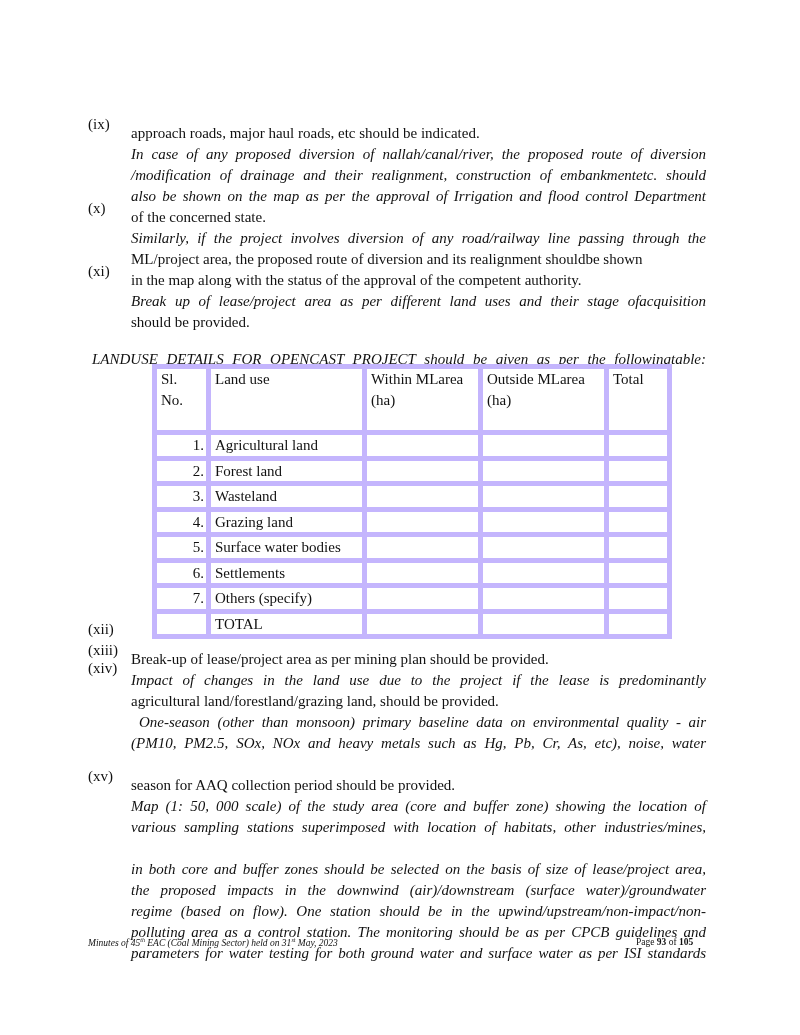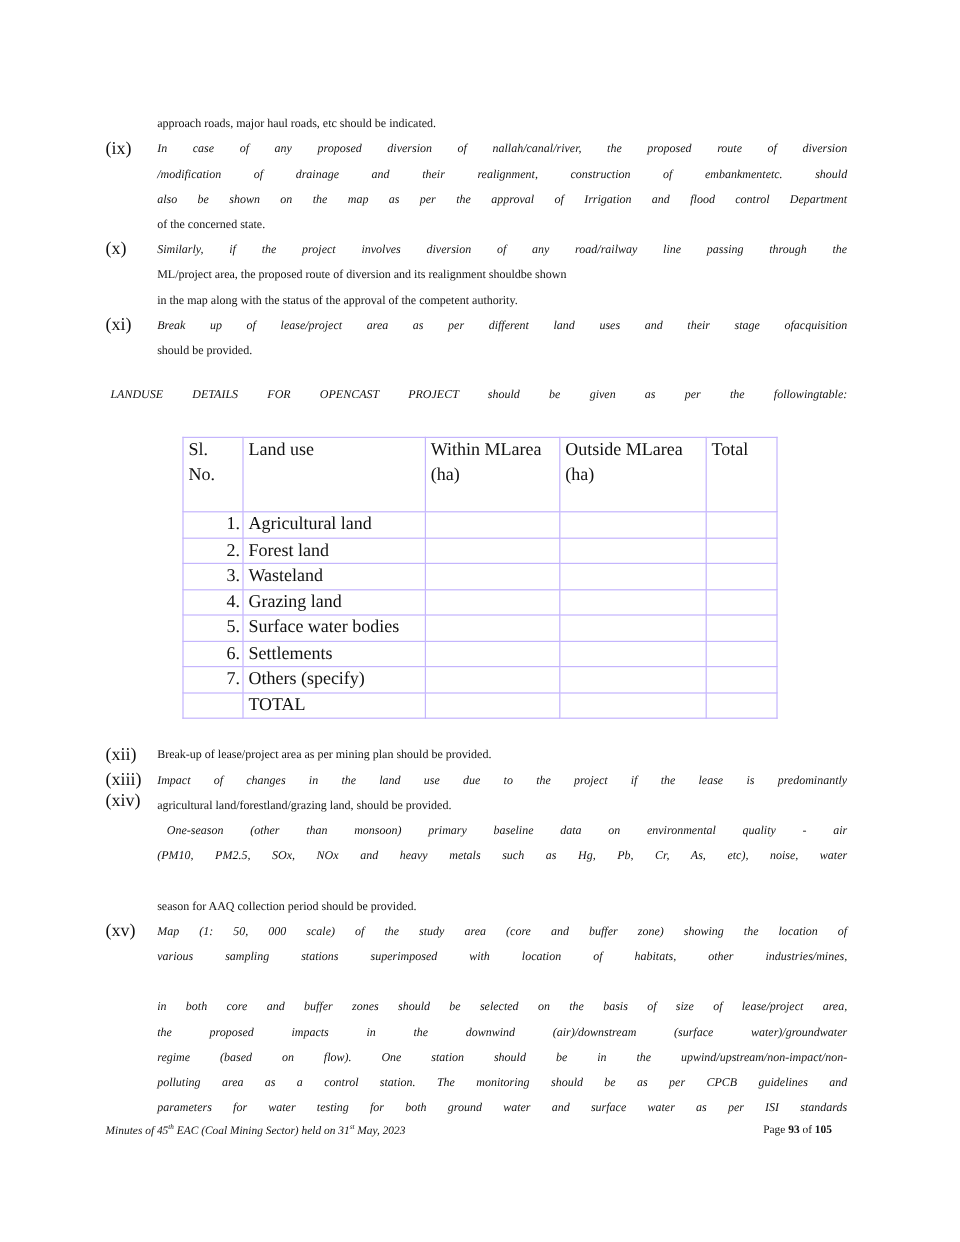--- a/index.html
+++ b/index.html
@@ -1,24 +1,24 @@
 <!DOCTYPE html>
 <html><head>
 <meta charset="utf-8">
 <style>
   html, body { margin: 0; padding: 0; background: #ffffff; }
   body { width: 800px; height: 1035px; position: relative; overflow: hidden;
          font-family: "Liberation Serif", "DejaVu Serif", serif; color: #111; }
   .page { position: absolute; left: 0; top: 0; width: 800px; height: 1035px; }
-  .line { position: absolute; font-size: 10px; line-height: 21px; white-space: nowrap; }
+  .line { position: absolute; font-size: 15px; line-height: 21px; white-space: nowrap; margin-top: 30px; }
   .just { text-align: justify; text-align-last: justify; white-space: normal; font-style: italic; }
   .num { position: absolute; font-size: 15px; line-height: 21px; }
   table.lu { position: absolute; left: 152px; top: 364px; border-collapse: collapse;
              font-size: 15px; }
-  table.lu td { border: 1px solid #c4b5fd; padding: 0 4px; vertical-align: top;
+  table.lu td { border: 5px solid #c4b5fd; padding: 0 4px; vertical-align: top;
                 line-height: 20px; height: 20.5px; }
   table.lu tr.head td { height: 61px; line-height: 21px; padding-top: 0; }
   td.sl { width: 43px; text-align: right; padding-right: 2px !important; }
   td.use { width: 143px; }
   td.within { width: 103px; }
   td.outside { width: 113px; }
   td.total { width: 50px; }
   td.slh { text-align: left; }
   .footer-left { position: absolute; left: 88px; top: 937px; font-size: 9.5px; font-style: italic; white-space: nowrap; }
   .footer-right { position: absolute; left: 636px; top: 937px; font-size: 9.5px; white-space: nowrap; }

